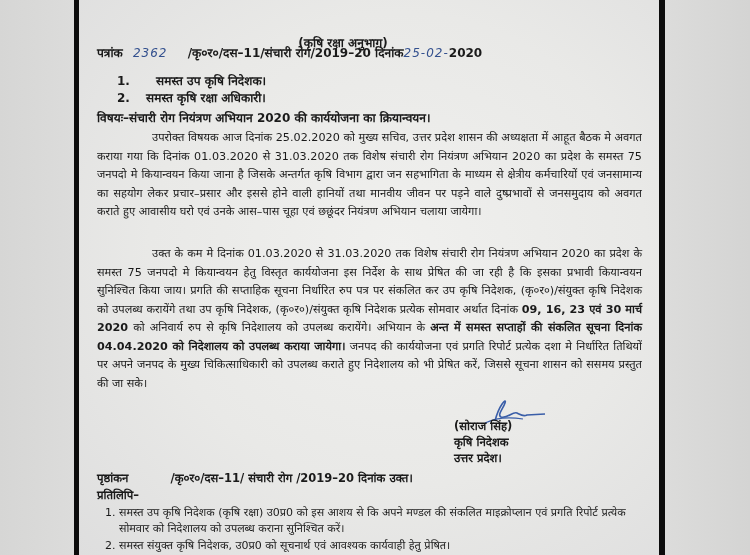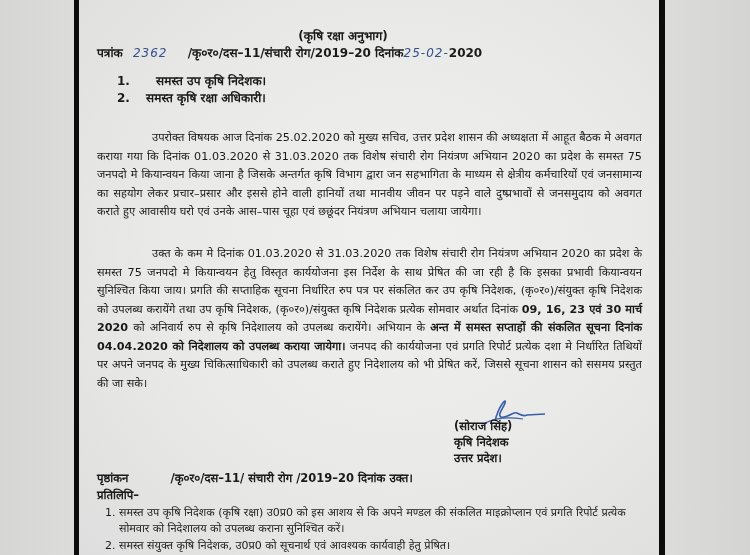--- a/index.html
+++ b/index.html
@@ -14,21 +14,21 @@
     background: linear-gradient(90deg, #dcdcdb, #d4d4d3); }
   .bar-left { position: absolute; left: 74px; top: 0; width: 5px; height: 555px; background: #0c0c0c; }
   .bar-right { position: absolute; left: 659px; top: 0; width: 6px; height: 555px; background: #0c0c0c; }
   .paper {
     position: absolute; left: 79px; top: 0; width: 580px; height: 555px;
     background: radial-gradient(ellipse at 55% 45%, #f0f0ee 0%, #e9e9e7 55%, #dedede 100%);
     color: #1a1a1a; overflow: hidden;
   }
   .hdr1 { position: absolute; left: 0; width: 580px; top: 5px; text-align: center;
     font-size: 14.5px; font-weight: bold; }
-  .hdr2 { position: absolute; left: 0; width: 528px; top: 27px; text-align: center;
+  .hdr2 { position: absolute; left: 0; width: 528px; top: 34px; text-align: center;
     font-size: 12px; font-weight: bold; }
   .ref { position: absolute; left: 18px; top: 44px; font-size: 12px; font-weight: bold; white-space: nowrap; }
   .hand { font-family: "DejaVu Sans", sans-serif; font-weight: normal; color: #33508e;
     font-size: 12px; font-style: italic; letter-spacing: 1px; }
   .addr { position: absolute; left: 38px; font-size: 12px; font-weight: bold; }
   .subject { position: absolute; left: 18px; top: 109px; font-size: 12px; font-weight: bold; }
   .para { position: absolute; left: 18px; width: 545px; font-size: 11.2px;
     line-height: 18.5px; text-align: justify; }
   .para .ind { display: inline-block; width: 55px; }
   .b { font-weight: bold; }
@@ -60,20 +60,21 @@
 
   <div class="addr" style="top:72px;">
     <span>1.</span>
     <span style="margin-left:22px;">समस्त उप कृषि निदेशक।</span>
   </div>
   <div class="addr" style="top:89px;">
     <span>2.</span>
     <span style="margin-left:12px;">समस्त कृषि रक्षा अधिकारी।</span>
   </div>
 
+  <div class="subject">विषयः–संचारी रोग नियंत्रण अभियान 2020 की कार्ययोजना का क्रियान्वयन।</div>
 
   <div class="para" style="top:129px;">
     <span class="ind"></span><span>उपरोक्त विषयक आज दिनांक 25.02.2020 को मुख्य सचिव, उत्तर प्रदेश शासन की अध्यक्षता में आहूत बैठक मे अवगत कराया गया कि दिनांक 01.03.2020 से 31.03.2020 तक विशेष संचारी रोग नियंत्रण अभियान 2020 का प्रदेश के समस्त 75 जनपदो मे कियान्वयन किया जाना है जिसके अन्तर्गत कृषि विभाग द्वारा जन सहभागिता के माध्यम से क्षेत्रीय कर्मचारियों एवं जनसामान्य का सहयोग लेकर प्रचार–प्रसार और इससे होने वाली हानियों तथा मानवीय जीवन पर पड़ने वाले दुष्प्रभावों से जनसमुदाय को अवगत कराते हुए आवासीय घरो एवं उनके आस–पास चूहा एवं छछूंदर नियंत्रण अभियान चलाया जायेगा।</span>
   </div>
 
   <div class="para" style="top:245px;">
     <span class="ind"></span><span>उक्त के कम मे दिनांक 01.03.2020 से 31.03.2020 तक विशेष संचारी रोग नियंत्रण अभियान 2020 का प्रदेश के समस्त 75 जनपदो मे कियान्वयन हेतु विस्तृत कार्ययोजना इस निर्देश के साथ प्रेषित की जा रही है कि इसका प्रभावी कियान्वयन सुनिश्चित किया जाय। प्रगति की सप्ताहिक सूचना निर्धारित रुप पत्र पर संकलित कर उप कृषि निदेशक, (कृ०र०)/संयुक्त कृषि निदेशक को उपलब्ध करायेंगे तथा उप कृषि निदेशक, (कृ०र०)/संयुक्त कृषि निदेशक प्रत्येक सोमवार अर्थात दिनांक </span><span class="b">09, 16, 23 एवं 30 मार्च 2020</span><span> को अनिवार्य रुप से कृषि निदेशालय को उपलब्ध करायेंगे। अभियान के </span><span class="b">अन्त में समस्त सप्ताहों की संकलित सूचना दिनांक 04.04.2020 को निदेशालय को उपलब्ध कराया जायेगा।</span><span> जनपद की कार्ययोजना एवं प्रगति रिपोर्ट प्रत्येक दशा मे निर्धारित तिथियों पर अपने जनपद के मुख्य चिकित्साधिकारी को उपलब्ध कराते हुए निदेशालय को भी प्रेषित करें, जिससे सूचना शासन को ससमय प्रस्तुत की जा सके।</span>
   </div>
 
   <svg class="sig-scrawl" viewBox="0 0 70 32">

